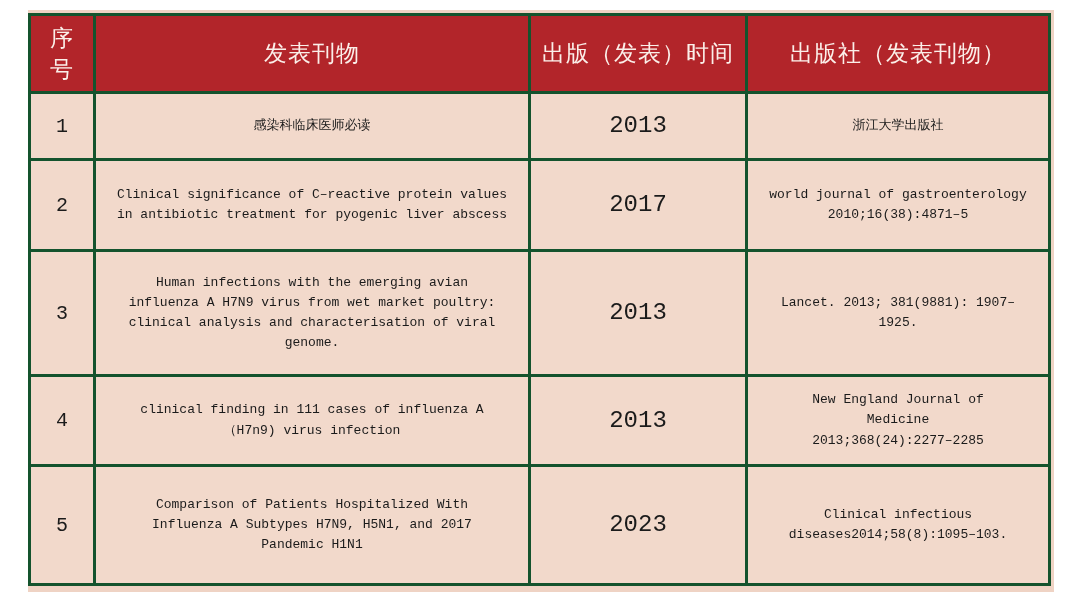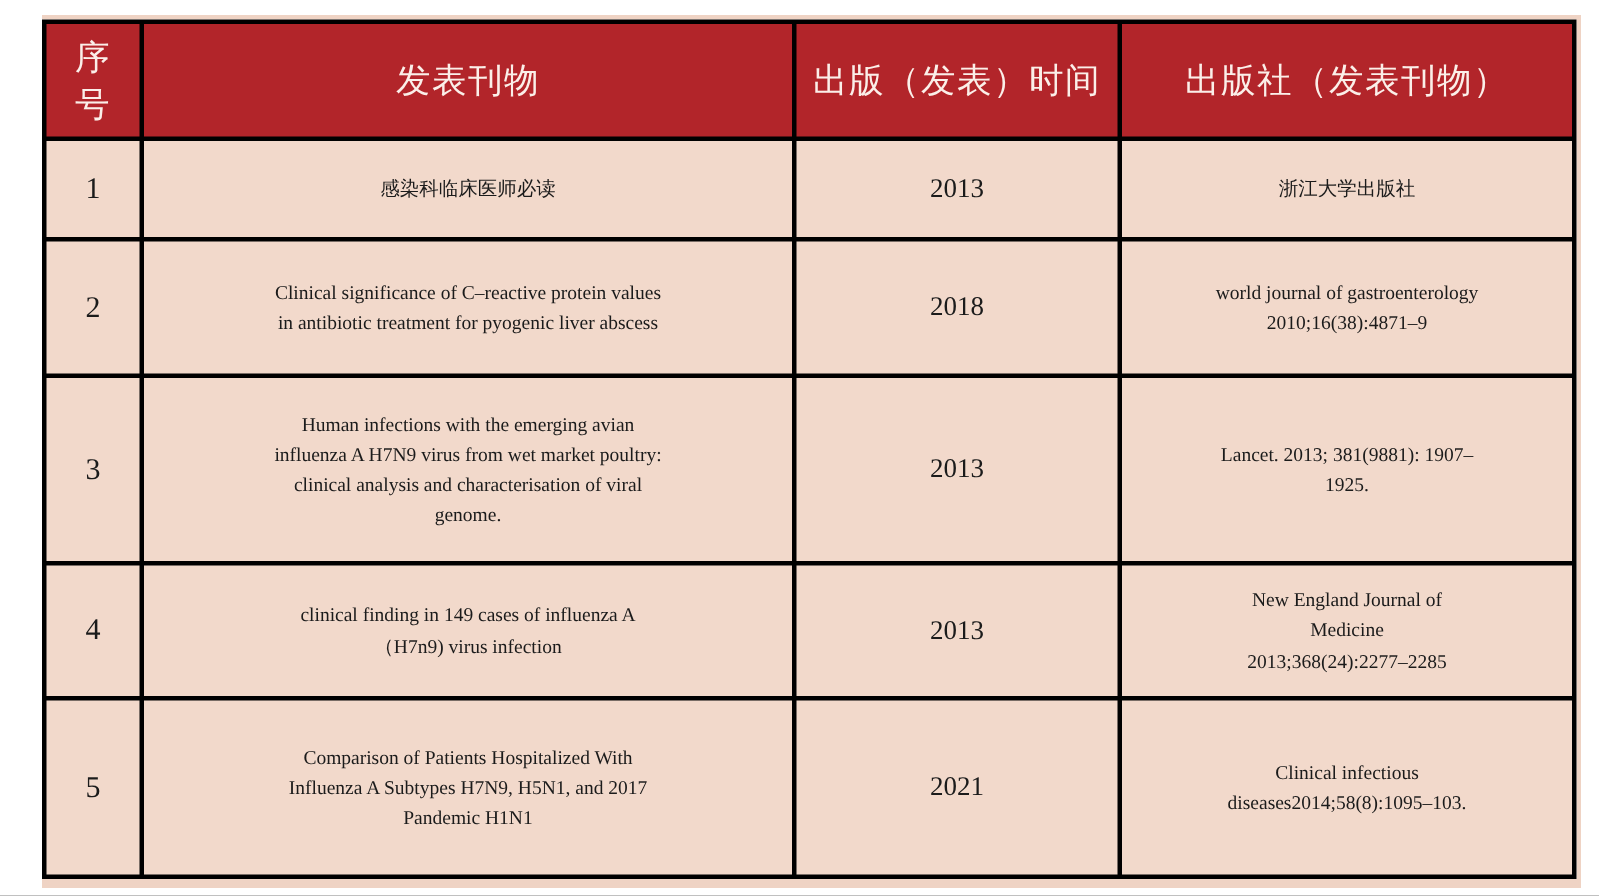--- a/index.html
+++ b/index.html
@@ -17,21 +17,22 @@
     border-top: 3px solid #efd3c4;
     border-right: 3px solid #efd3c4;
     border-bottom: 6px solid #efd3c4;
     border-left: none;
   }
   table.pub-table {
     border-collapse: separate;
     border-spacing: 3px;
     table-layout: fixed;
     width: 1023px;
-    background: #000000;
+    background: #14532d;
+    font-family: Liberation Mono, monospace;
   }
   .pub-table th, .pub-table td {
     text-align: center;
     vertical-align: middle;
     padding: 2px 8px;
     box-sizing: border-box;
   }
   .pub-table th {
     background: #b2252a;
     color: #fbefe9;
@@ -46,21 +47,21 @@
     line-height: 1.55;
     white-space: pre-line;
   }
   tr.header-row { height: 75px; }
   tr.r1 { height: 64px; }
   tr.r2 { height: 88px; }
   tr.r3 { height: 122px; }
   tr.r4 { height: 87px; }
   tr.r5 { height: 116px; }
   td.col-index { font-size: 20px; }
-  td.col-year  { font-size: 18px; }
+  td.col-year  { font-size: 24px; }
 </style>
 </head>
 <body>
 
 
 
 <div class="table-frame">
   <table class="pub-table">
     <colgroup>
       <col style="width:62px">
@@ -80,49 +81,49 @@
       <tr class="r1">
         <td class="col-index">1</td>
         <td class="col-title">感染科临床医师必读</td>
         <td class="col-year">2013</td>
         <td class="col-publisher">浙江大学出版社</td>
       </tr>
       <tr class="r2">
         <td class="col-index">2</td>
         <td class="col-title">Clinical significance of C–reactive protein values
 in antibiotic treatment for pyogenic liver abscess</td>
-        <td class="col-year">2018</td>
+        <td class="col-year">2017</td>
         <td class="col-publisher">world journal of gastroenterology
-2010;16(38):4871–9</td>
+2010;16(38):4871–5</td>
       </tr>
       <tr class="r3">
         <td class="col-index">3</td>
         <td class="col-title">Human infections with the emerging avian
 influenza A H7N9 virus from wet market poultry:
 clinical analysis and characterisation of viral
 genome.</td>
         <td class="col-year">2013</td>
         <td class="col-publisher">Lancet. 2013; 381(9881): 1907–
 1925.</td>
       </tr>
       <tr class="r4">
         <td class="col-index">4</td>
-        <td class="col-title">clinical finding in 149 cases of influenza A
+        <td class="col-title">clinical finding in 111 cases of influenza A
 （H7n9) virus infection</td>
         <td class="col-year">2013</td>
         <td class="col-publisher">New England Journal of
 Medicine
 2013;368(24):2277–2285</td>
       </tr>
       <tr class="r5">
         <td class="col-index">5</td>
         <td class="col-title">Comparison of Patients Hospitalized With
 Influenza A Subtypes H7N9, H5N1, and 2017
 Pandemic H1N1</td>
-        <td class="col-year">2021</td>
+        <td class="col-year">2023</td>
         <td class="col-publisher">Clinical infectious
 diseases2014;58(8):1095–103.</td>
       </tr>
     </tbody>
   </table>
 </div>
 
 
 
 

